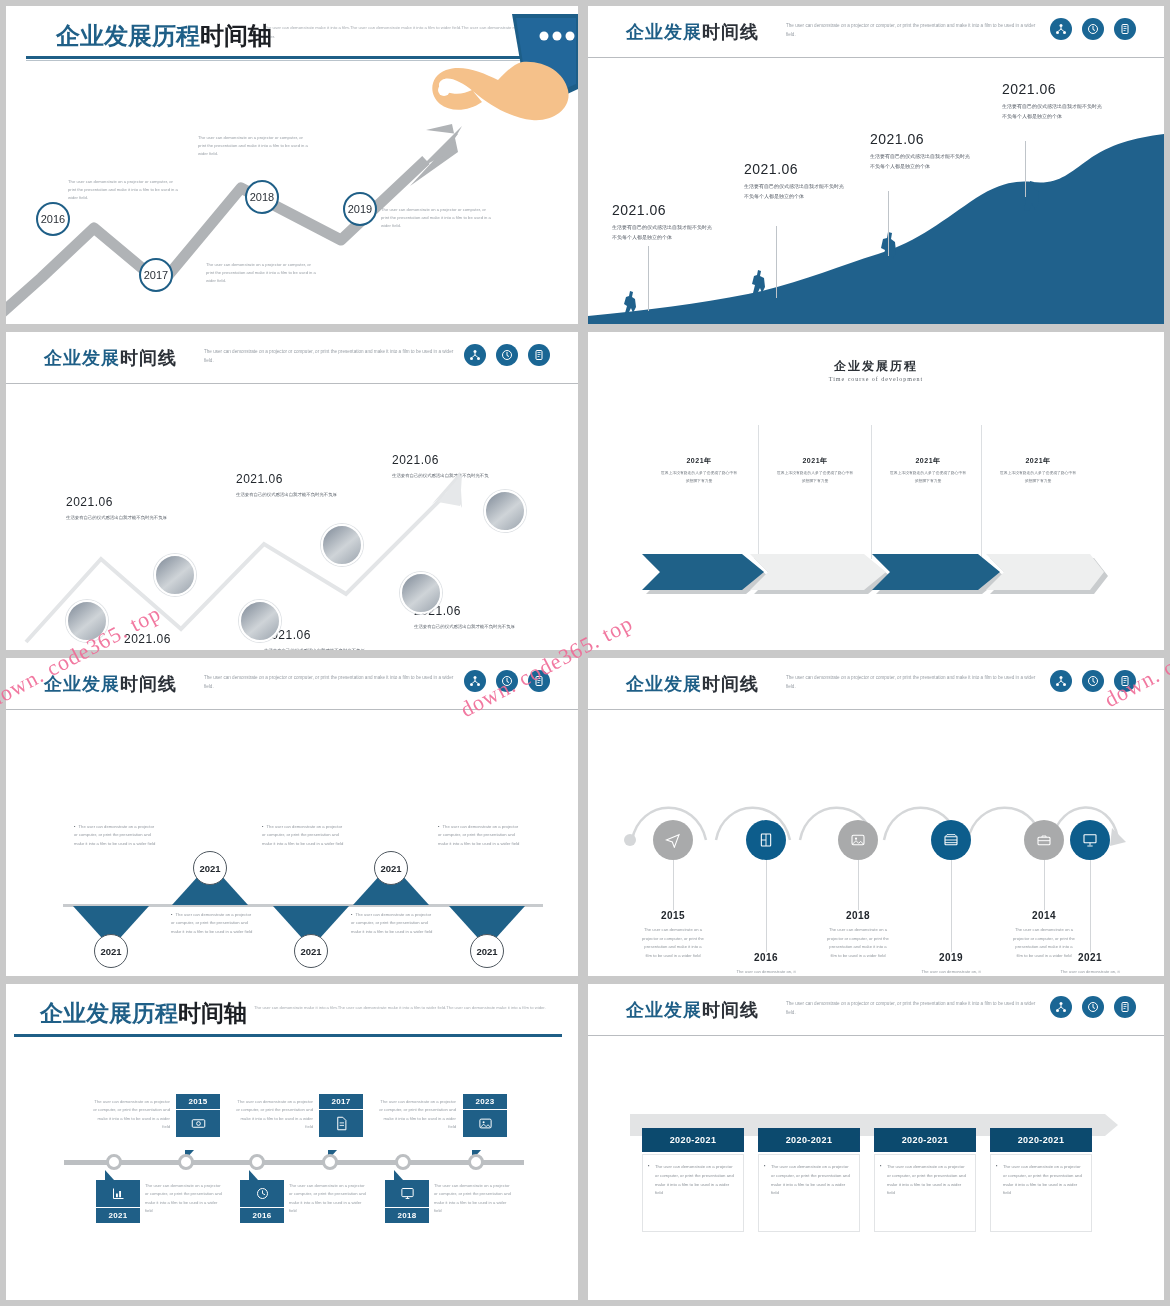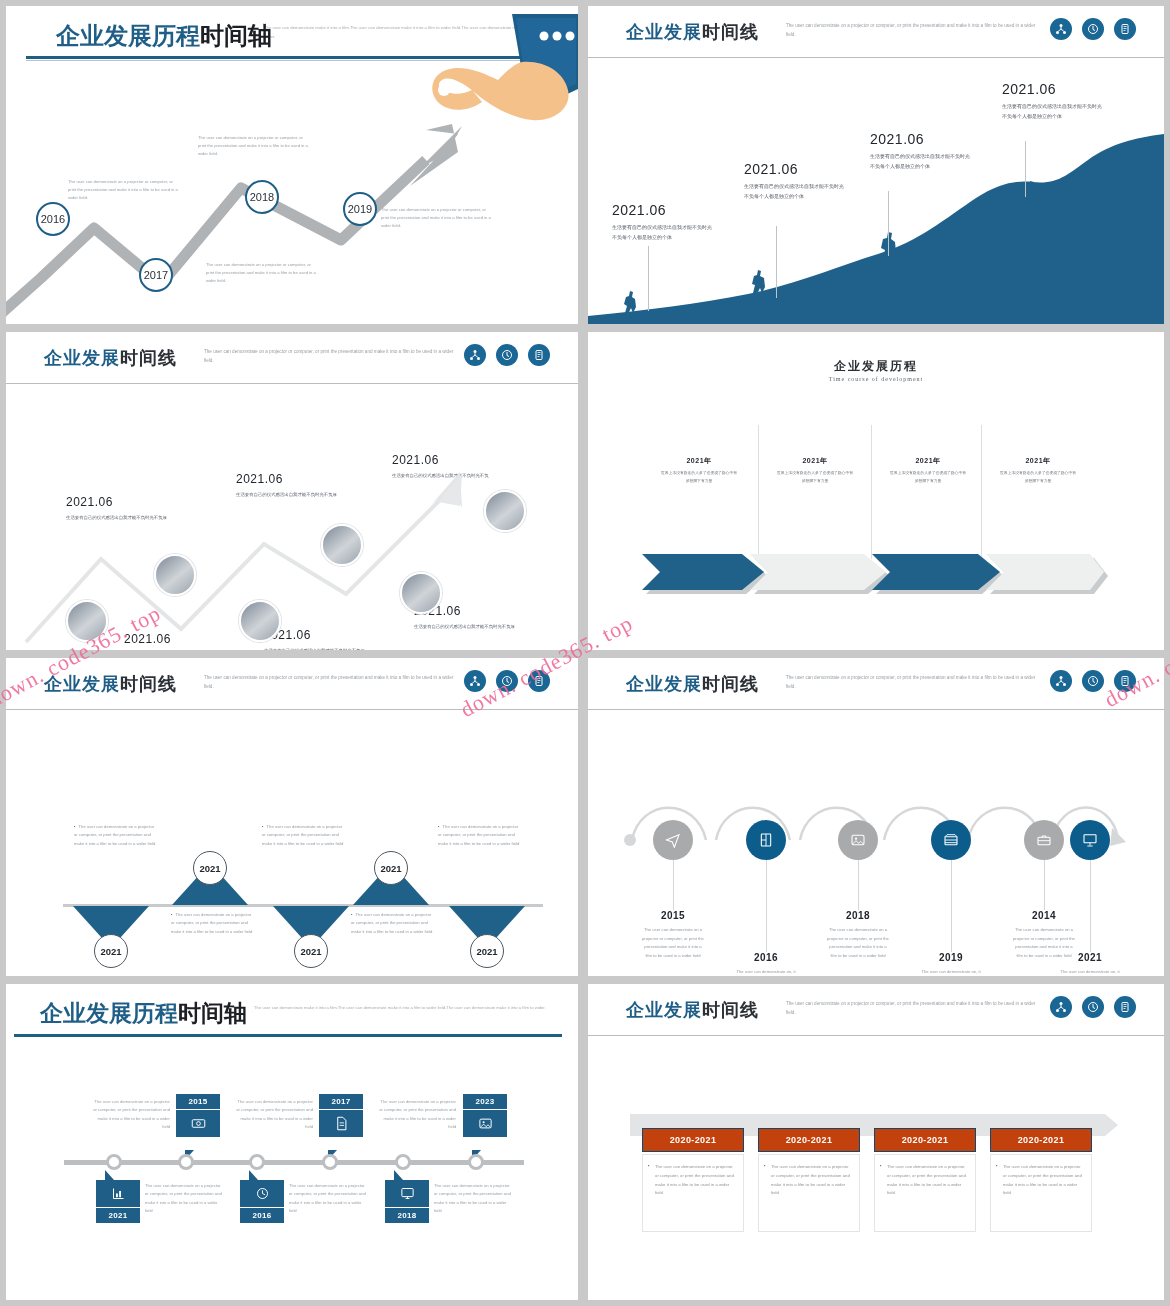--- a/index.html
+++ b/index.html
@@ -148,21 +148,21 @@
   .tail-up { position: absolute; width: 0; height: 0; border-left: 9px solid #1f5f87;
              border-top: 10px solid transparent; }
   .ctext7 { position: absolute; font-size: 4.2px; line-height: 2.0; color: #9aa0a7; width: 80px; }
 
   
   #s8 { left: 588px; top: 984px; width: 576px; height: 316px; }
   .arrow8 { position: absolute; height: 22px; background: #e3e4e5; }
   .arrow8::after { content: ""; position: absolute; right: -13px; top: 0;
                    width: 0; height: 0; border-top: 11px solid transparent;
                    border-bottom: 11px solid transparent; border-left: 13px solid #e3e4e5; }
-  .hd8 { position: absolute; background: #c2410c; color: #fff; text-align: center;
+  .hd8 { position: absolute; background: #0c4a6e; color: #fff; text-align: center;
          font-size: 9px; font-weight: bold; padding: 6px 0; letter-spacing: .4px;
          border: 1px solid #0f4870; }
   .bx8 { position: absolute; border: 1px solid #e2e4e6; background: #fff; }
   .bx8 p { font-size: 4.3px; line-height: 2.05; color: #8f959b; padding: 8px 8px 8px 12px; position: relative; }
   .bx8 p::before { content: "▪"; position: absolute; left: 5px; top: 7px; color: #6d737a; }
 
   
   .wm {
     position: absolute; color: #f06a96; font-size: 22px;
     font-family: "Liberation Serif", serif; letter-spacing: 1px;

